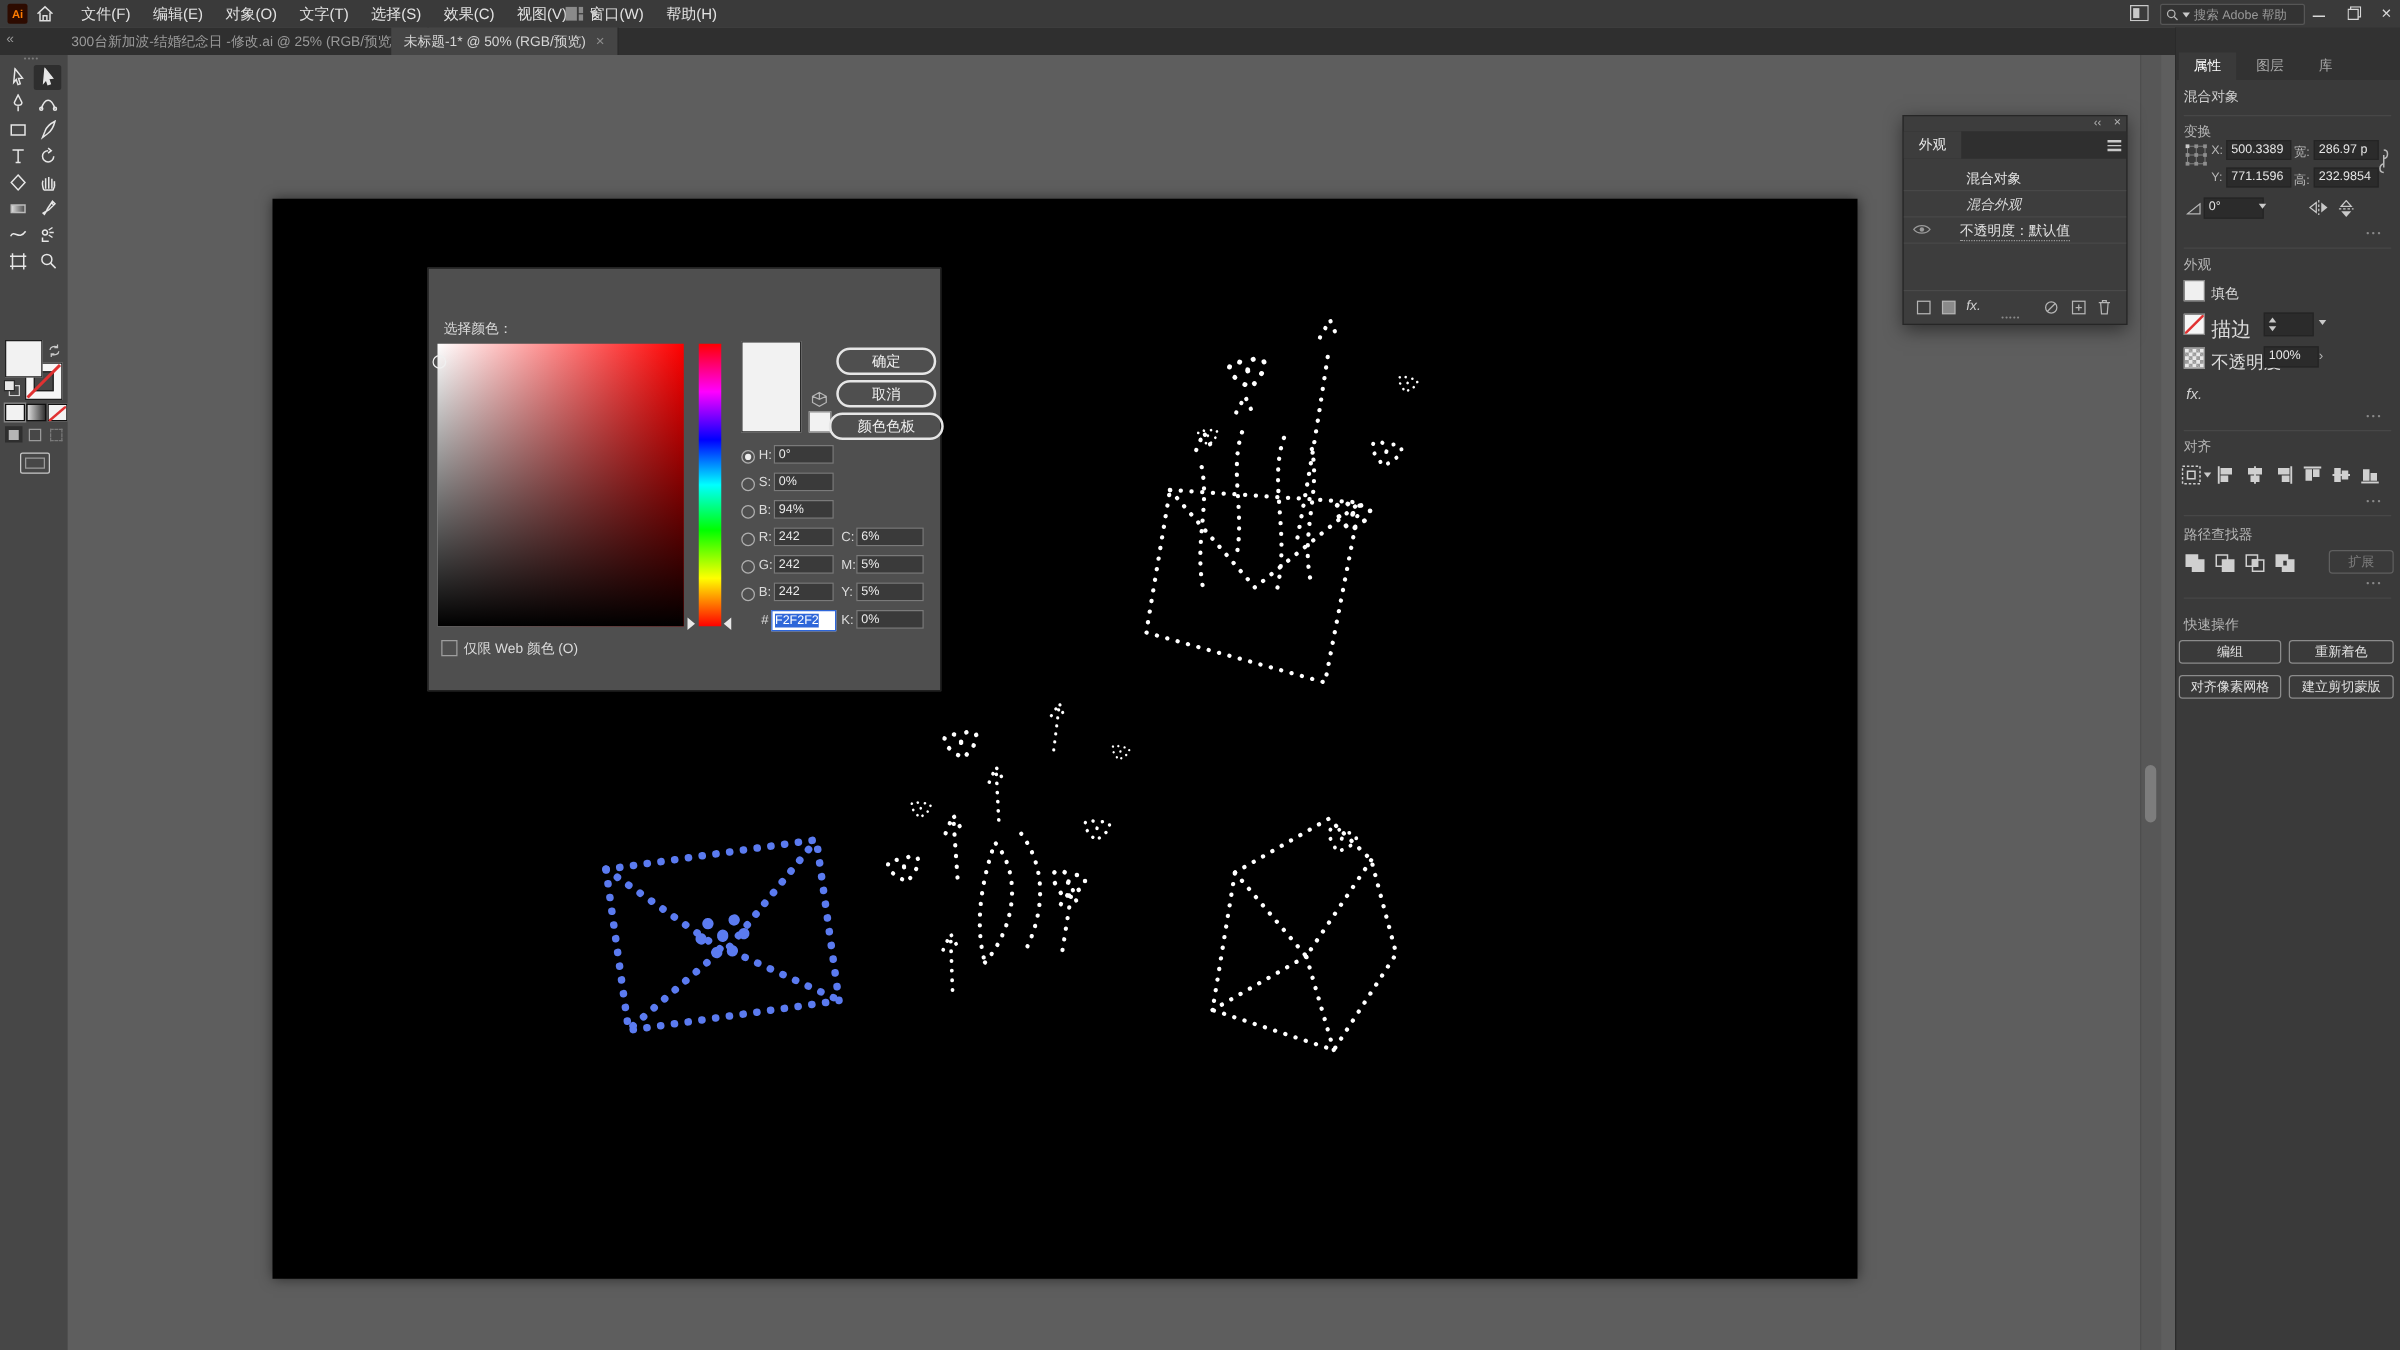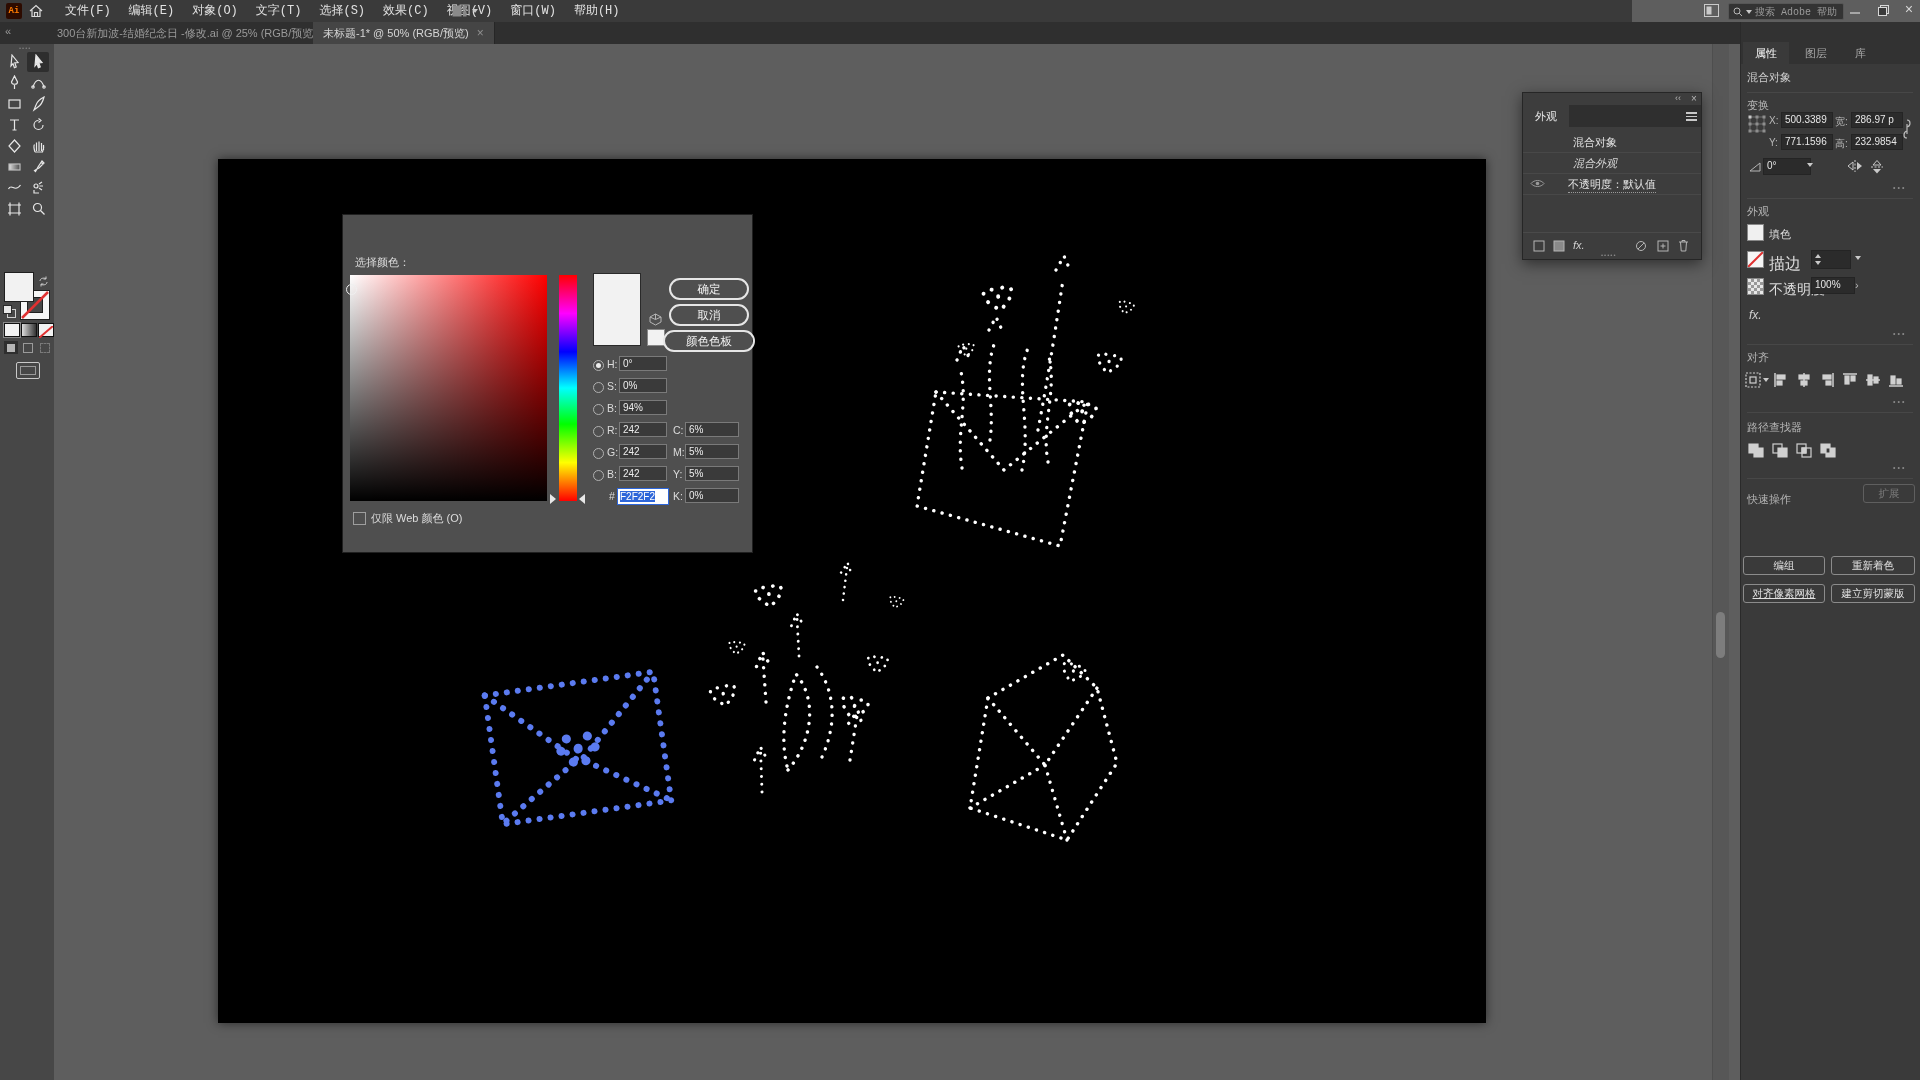--- a/index.html
+++ b/index.html
@@ -1,21 +1,21 @@
 <!DOCTYPE html>
 <html><head>
 <meta charset="utf-8">
 <style>
   html,body{margin:0;padding:0;background:#262626;}
   #root{position:relative;width:1920px;height:1080px;overflow:hidden;
         font-family:"Liberation Sans","DejaVu Sans",sans-serif;background:#5e5e5e;
         -webkit-font-smoothing:antialiased;color:#ddd;}
   .abs{position:absolute;}
   
-  .menubar{left:0;top:0;width:1632px;height:22px;background:#3a3a3a;font-family:Liberation Mono, monospace;}
+  .menubar{left:0;top:0;width:1920px;height:22px;background:#3a3a3a;}
   .menu-item{display:inline-block;padding:0 9px;font-size:12px;line-height:22px;color:#e2e2e2;}
   .tabbar{left:0;top:22px;width:1920px;height:22px;background:#2f2f2f;}
   .doc-tab{position:absolute;top:0;height:22px;display:flex;align-items:center;gap:8px;
            padding:0 10px;font-size:11px;color:#9a9a9a;border-right:1px solid #262626;}
   .doc-tab.active{background:#454545;color:#d6d6d6;}
   .tab-close{color:#8f8f8f;font-size:12px;cursor:default;}
   .winbtn{position:absolute;top:0;width:26px;height:20px;display:flex;align-items:center;justify-content:center;color:#d8d8d8;}
   .searchbox{position:absolute;left:1728px;top:3px;width:106px;height:15px;background:#333;
              border:1px solid #565656;border-radius:2px;display:flex;align-items:center;gap:3px;padding:0 4px;}
   .searchbox span{font-size:10px;color:#9a9a9a;}
@@ -32,21 +32,21 @@
   .rightdock{left:1740px;top:22px;width:180px;height:1058px;background:#3a3a3a;border-left:1px solid #2a2a2a;}
   .ptabrow{position:absolute;left:0;top:0;width:180px;height:42px;background:#323232;}
   .ptab{position:absolute;top:20px;height:22px;padding:0 12px;font-size:11px;line-height:22px;color:#a8a8a8;}
   .ptab.active{background:#3a3a3a;color:#fff;}
   .sec-title{position:absolute;font-size:11px;color:#b5b5b5;}
   .plabel{position:absolute;font-size:10px;color:#b8b8b8;}
   .pfield{position:absolute;background:#2b2b2b;border:1px solid #242424;color:#e6e6e6;
           font-size:10px;line-height:14px;padding:0 3px;overflow:hidden;}
   .dots3{position:absolute;color:#8a8a8a;font-size:7px;letter-spacing:2px;}
   .qbtn{position:absolute;border:1px solid #8b8b8b;border-radius:3px;color:#e0e0e0;
-        font-size:10.5px;display:flex;align-items:center;justify-content:center;background:transparent;margin-top:44px;}
+        font-size:10.5px;display:flex;align-items:center;justify-content:center;background:transparent;}
   .qbtn.disabled{border-color:#5f5f5f;color:#7c7c7c;}
   .alicon svg,.pficon svg{stroke:#d0d0d0;fill:none;stroke-width:1.2px;}
   
   .floatpanel{left:1522px;top:92px;width:178px;height:166px;background:#3d3d3d;border:1px solid #262626;
               box-shadow:0 4px 14px rgba(0,0,0,.5);}
   .fp-row{position:absolute;left:0;width:178px;height:21px;border-bottom:1px solid #484848;}
   
   .dialog{left:342px;top:214px;width:409px;height:337px;background:#4f4f4f;border:1px solid #202020;
           box-shadow:0 10px 30px rgba(0,0,0,.6);}
   .dlg-title{position:absolute;left:0;top:0;width:409px;height:25px;background:#f2f2f2;color:#1b1b1b;
@@ -460,21 +460,21 @@
           <path d="M2,2 H11 V6 H7 V11 H2 Z" fill="#d0d0d0"></path>
           <path d="M11,6 H16 V15 H7 V11 H11 Z" fill="#d0d0d0"></path>
         </svg></div>
     <div class="qbtn disabled" style="left:122px;top:418px;width:50px;height:17px;">扩展</div>
     <div class="dots3" style="left:152px;top:442px;">•••</div>
     <div class="abs" style="left:6px;top:456px;width:166px;height:1px;background:#474747;"></div>
 
     <div class="sec-title" style="left:6px;top:470px;">快速操作</div>
     <div class="qbtn" style="left:2px;top:490px;width:80px;height:17px;">编组</div>
     <div class="qbtn" style="left:90px;top:490px;width:82px;height:17px;">重新着色</div>
-    <div class="qbtn" style="left:2px;top:518px;width:80px;height:17px;text-decoration:underline;">对齐像素网格</div>
+    <div class="qbtn" style="left:2px;top:518px;width:80px;height:17px;">对齐像素网格</div>
     <div class="qbtn" style="left:90px;top:518px;width:82px;height:17px;">建立剪切蒙版</div>
   </div>
 
   <div class="abs floatpanel">
     <span class="abs" style="left:152px;top:0px;color:#b5b5b5;font-size:9px;">‹‹</span>
     <span class="abs" style="left:168px;top:0px;color:#b5b5b5;font-size:10px;">×</span>
     <div class="abs" style="left:0;top:12px;width:178px;height:22px;background:#2f2f2f;">
       <div class="abs" style="left:0;top:0;width:46px;height:22px;background:#3d3d3d;color:#e8e8e8;font-size:11px;text-align:center;line-height:22px;">外观</div>
       <div class="abs" style="left:163px;top:7px;width:11px;">
         <div style="height:1.5px;background:#c9c9c9;margin-bottom:2px;"></div>

